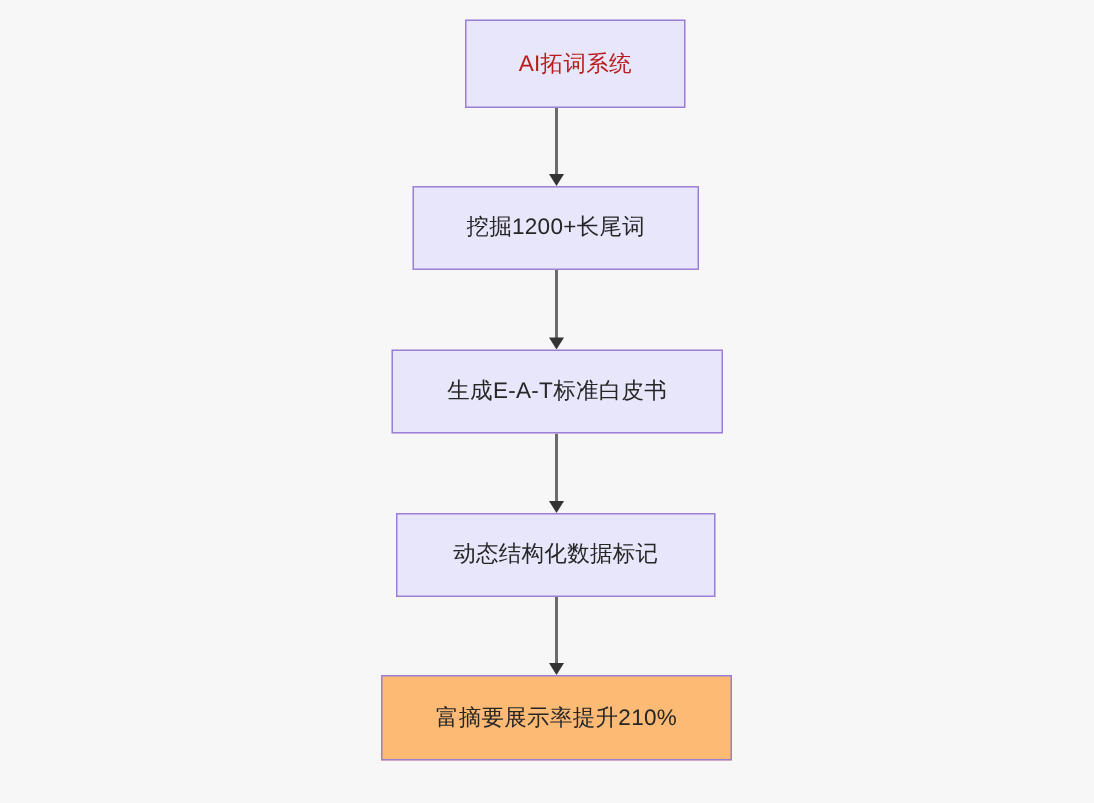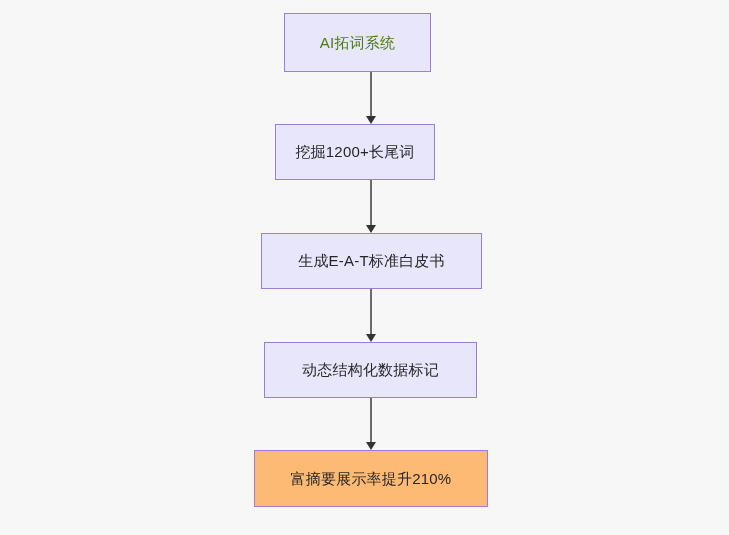--- a/index.html
+++ b/index.html
@@ -75,24 +75,24 @@
   </div>
   <div class="edge" id="edge-2" style="left: 371px; top: 289px; height: 53px;">
     <div class="edge-line" style="height: 46px; background: rgb(107, 107, 107);"></div>
     <div class="edge-head" style="top: 45px;"></div>
   </div>
   <div class="edge" id="edge-3" style="left: 371px; top: 398px; height: 52px;">
     <div class="edge-line" style="height: 45px; background: rgb(107, 107, 107);"></div>
     <div class="edge-head" style="top: 44px;"></div>
   </div>
 
-  <div class="node" id="node-0" style="left: 284px; top: 13px; width: 147px; height: 59px; background: rgb(232, 230, 251); border-color: rgb(155, 127, 212); color: #4d7c0f;">
+  <div class="node" id="node-0" style="left: 310px; top: 13px; width: 147px; height: 59px; background: rgb(232, 230, 251); border-color: rgb(155, 127, 212); color: #b91c1c;">
     <span class="node-label">AI拓词系统</span>
   </div>
-  <div class="node" id="node-1" style="left: 275px; top: 124px; width: 160px; height: 56px; background: rgb(232, 230, 251); border-color: rgb(155, 127, 212); color: rgb(38, 38, 38);">
+  <div class="node" id="node-1" style="left: 275px; top: 124px; width: 191px; height: 56px; background: rgb(232, 230, 251); border-color: rgb(155, 127, 212); color: rgb(38, 38, 38);">
     <span class="node-label">挖掘1200+长尾词</span>
   </div>
   <div class="node" id="node-3" style="left: 264px; top: 342px; width: 213px; height: 56px; background: rgb(232, 230, 251); border-color: rgb(155, 127, 212); color: rgb(38, 38, 38);">
     <span class="node-label">动态结构化数据标记</span>
   </div>
   <div class="node" id="node-2" style="left: 261px; top: 233px; width: 221px; height: 56px; background: rgb(232, 230, 251); border-color: rgb(155, 127, 212); color: rgb(38, 38, 38);">
     <span class="node-label">生成E-A-T标准白皮书</span>
   </div>
   <div class="node" id="node-4" style="left: 254px; top: 450px; width: 234px; height: 57px; background: #fdba74; border-color: rgb(155, 127, 212); color: rgb(38, 38, 38);">
     <span class="node-label">富摘要展示率提升210%</span>

